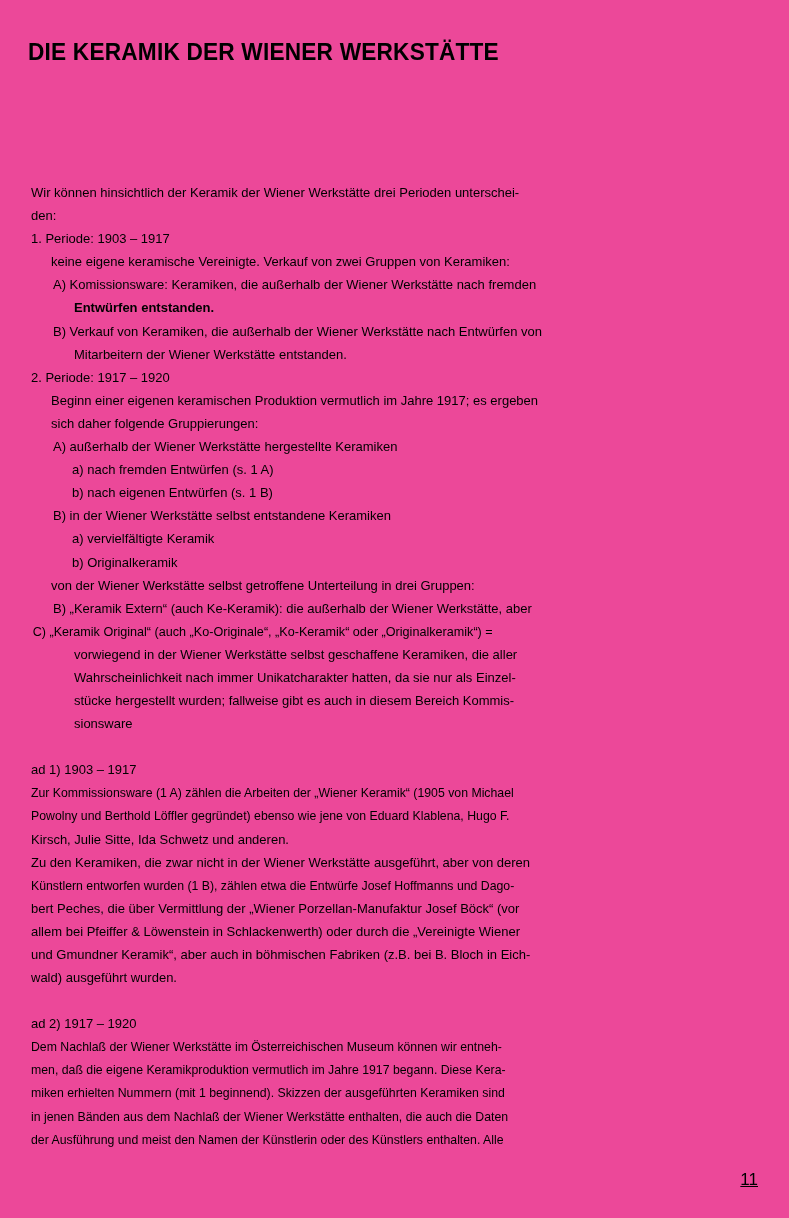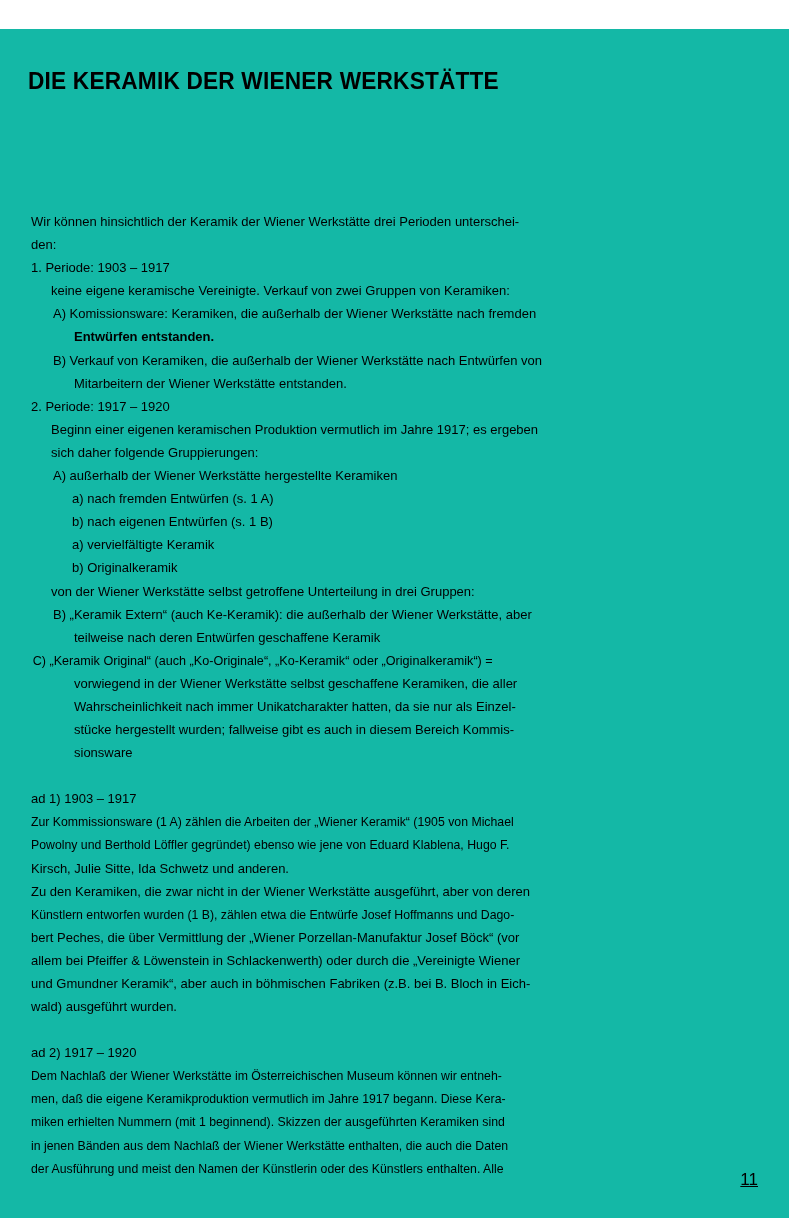--- a/index.html
+++ b/index.html
@@ -12,22 +12,21 @@
     height: 1218px;
     position: relative;
     font-family: "Liberation Sans", sans-serif;
     color: #000000;
     overflow: hidden;
   }
 
   .page {
     position: absolute;
     inset: 0;
-    background: #14b8a6;
-    margin-top: 29px;
+    background: #ec4899;
   }
 
   
   .doc-title {
     position: absolute;
     left: 28px;
     top: 24px;
     font-size: 23px;
     line-height: 26px;
     font-weight: 700;
@@ -111,28 +110,28 @@
     <div class="blk" style="margin-left:43px;">Mitarbeitern der Wiener Werkstätte entstanden.</div>
 
     <div class="blk i0">2. Periode: 1917 – 1920</div>
     <div class="blk i1 nowrapline">Beginn einer eigenen keramischen Produktion vermutlich im Jahre 1917; es ergeben</div>
     <div class="blk i1">sich daher folgende Gruppierungen:</div>
 
     <div class="blk i2">A) außerhalb der Wiener Werkstätte hergestellte Keramiken</div>
     <div class="blk i3">a) nach fremden Entwürfen (s. 1 A)</div>
     <div class="blk i3">b) nach eigenen Entwürfen (s. 1 B)</div>
 
+    <div class="blk i2">B) in der Wiener Werkstätte selbst entstandene Keramiken</div>
     <div class="blk i3">a) vervielfältigte Keramik</div>
     <div class="blk i3">b) Originalkeramik</div>
 
     <div class="blk i1">von der Wiener Werkstätte selbst getroffene Unterteilung in drei Gruppen:</div>
 
 
     <div class="blk hang-ab nowrapline">B) „Keramik Extern“ (auch Ke-Keramik): die außerhalb der Wiener Werkstätte, aber</div>
-    <div class="blk" style="margin-left:43px;">teilweise nach deren Entwürfen geschaffene Keramik</div>
 
     <div class="blk hang-ab nowrapline"><span class="cond">C) „Keramik Original“ (auch „Ko-Originale“, „Ko-Keramik“ oder „Originalkeramik“) =</span></div>
     <div class="blk justify" style="margin-left:43px; width:688px;">vorwiegend in der Wiener Werkstätte selbst geschaffene Keramiken, die aller</div>
     <div class="blk justify" style="margin-left:43px; width:688px;">Wahrscheinlichkeit nach immer Unikatcharakter hatten, da sie nur als Einzel-</div>
     <div class="blk justify" style="margin-left:43px; width:688px;">stücke hergestellt wurden; fallweise gibt es auch in diesem Bereich Kommis-</div>
     <div class="blk" style="margin-left:43px;">sionsware</div>
 
     <div class="blk i0 gap-before">ad 1) 1903 – 1917</div>
 
     <div class="blk i0 nowrapline"><span class="cond2">Zur Kommissionsware (1 A) zählen die Arbeiten der „Wiener Keramik“ (1905 von Michael</span></div>

